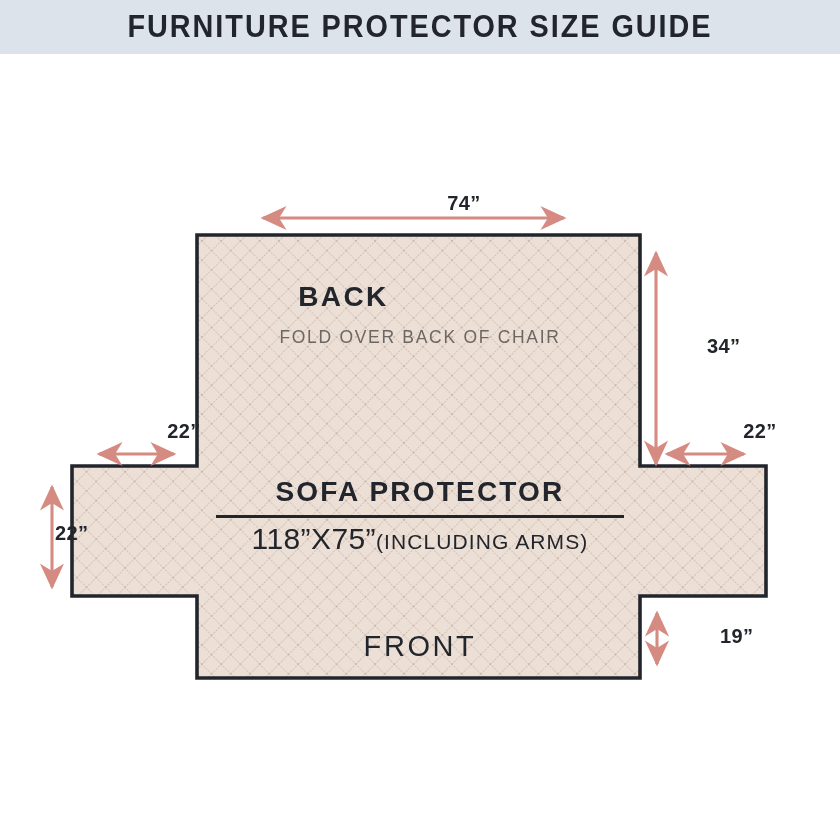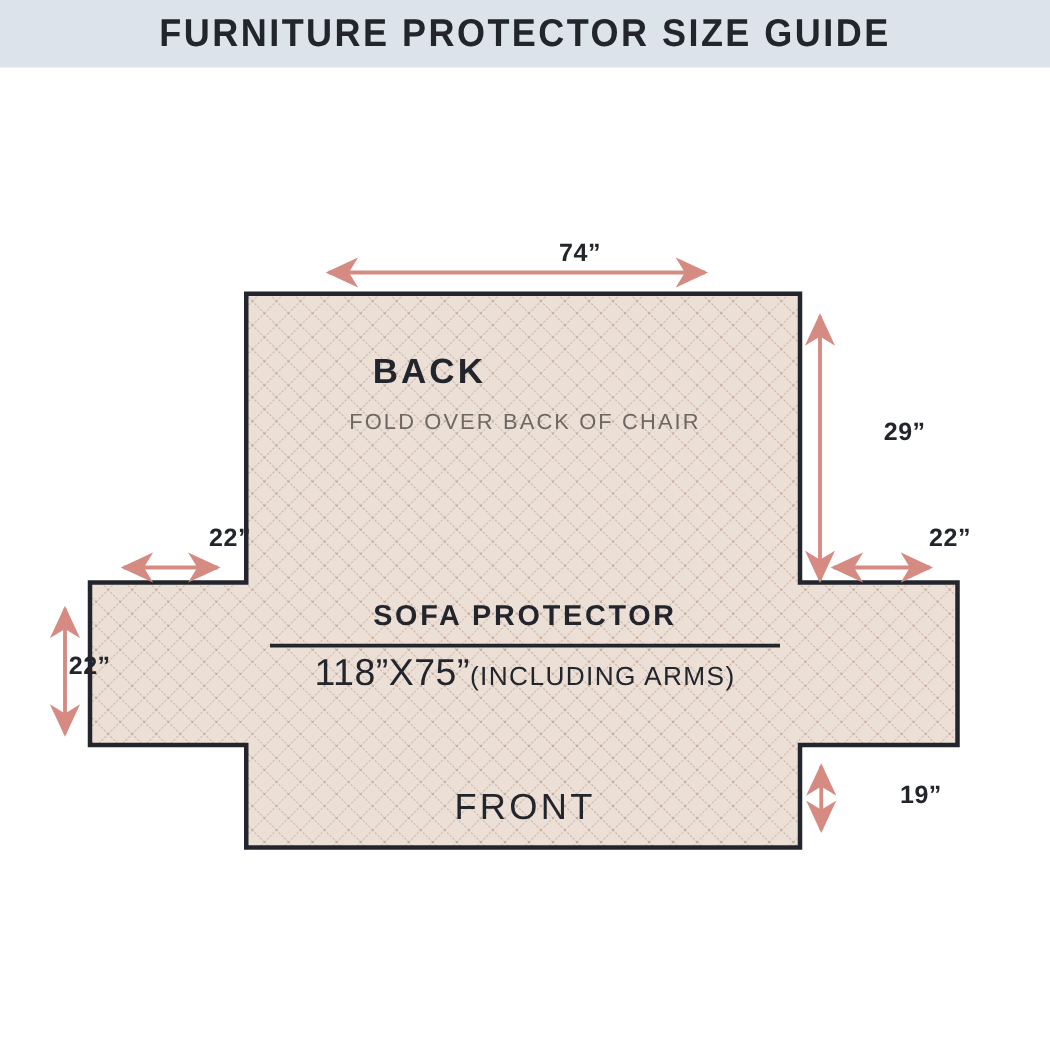--- a/index.html
+++ b/index.html
@@ -36,21 +36,21 @@
   }
   .lbl-back-sub{
     left:0;top:327px;width:840px;text-align:center;
     font-size:17.5px;color:#6d6763;letter-spacing:1.7px;
   }
 
   .center-block{
     position:absolute;left:0;top:472px;width:840px;text-align:center;
   }
   .lbl-sofa{
-    font-size:23px;font-weight:bold;color:#22262c;letter-spacing:2.2px;
+    font-size:28px;font-weight:bold;color:#22262c;letter-spacing:2.2px;
     line-height:40px;
   }
   .rule{
     width:408px;height:2.5px;background:#22262c;margin:3px auto 4px auto;
   }
   .lbl-dims{
     font-size:30px;font-weight:normal;color:#22262c;letter-spacing:0.4px;
     line-height:34px;
   }
   .lbl-dims .incl{font-size:21px;letter-spacing:1.1px;}
@@ -121,19 +121,19 @@
     <div class="lbl-sofa">SOFA PROTECTOR</div>
     <div class="rule"></div>
     <div class="lbl-dims">
       <span>118”X75”</span><span class="incl">(INCLUDING ARMS)</span>
     </div>
   </div>
 
   <div class="lbl lbl-front">FRONT</div>
 
   <div class="dim dim-74">74”</div>
-  <div class="dim dim-39">29”</div>
+  <div class="dim dim-39">34”</div>
   <div class="dim dim-22tl">22”</div>
   <div class="dim dim-22tr">22”</div>
   <div class="dim dim-22l">22”</div>
   <div class="dim dim-14">19”</div>
 
 </div>
 
 </body></html>

